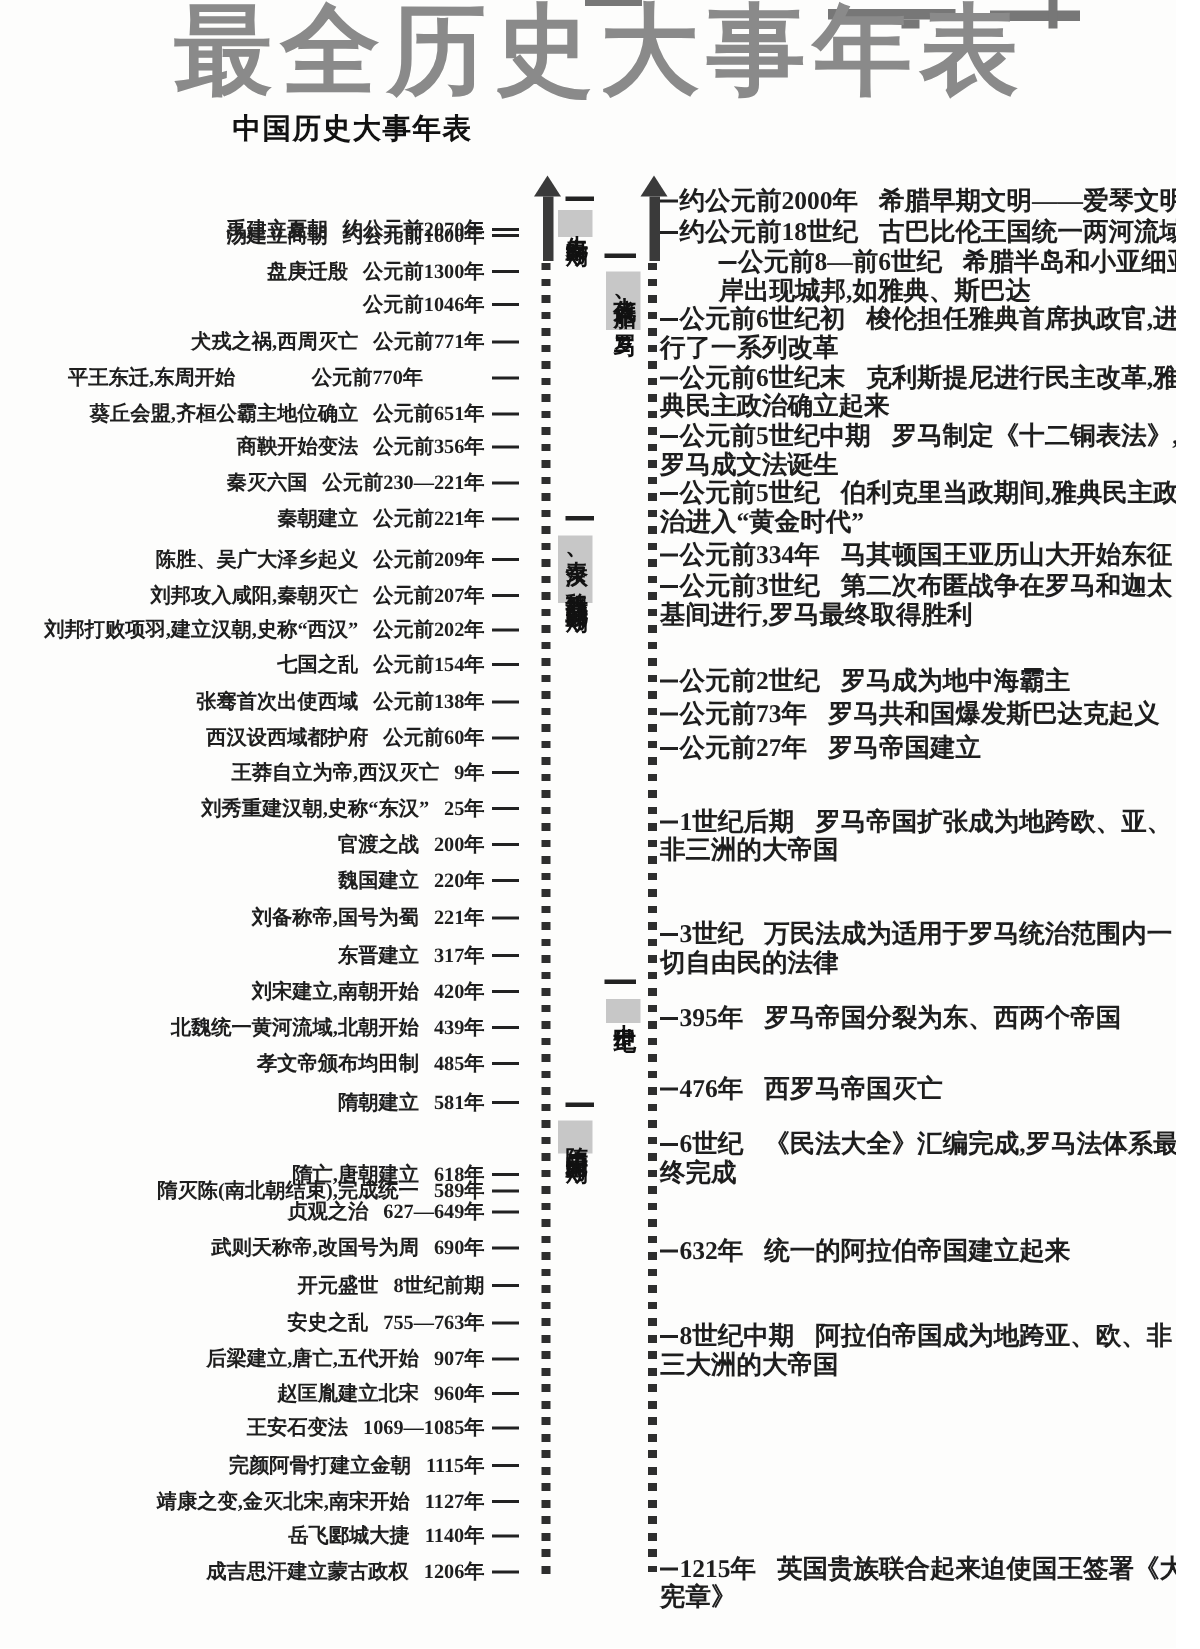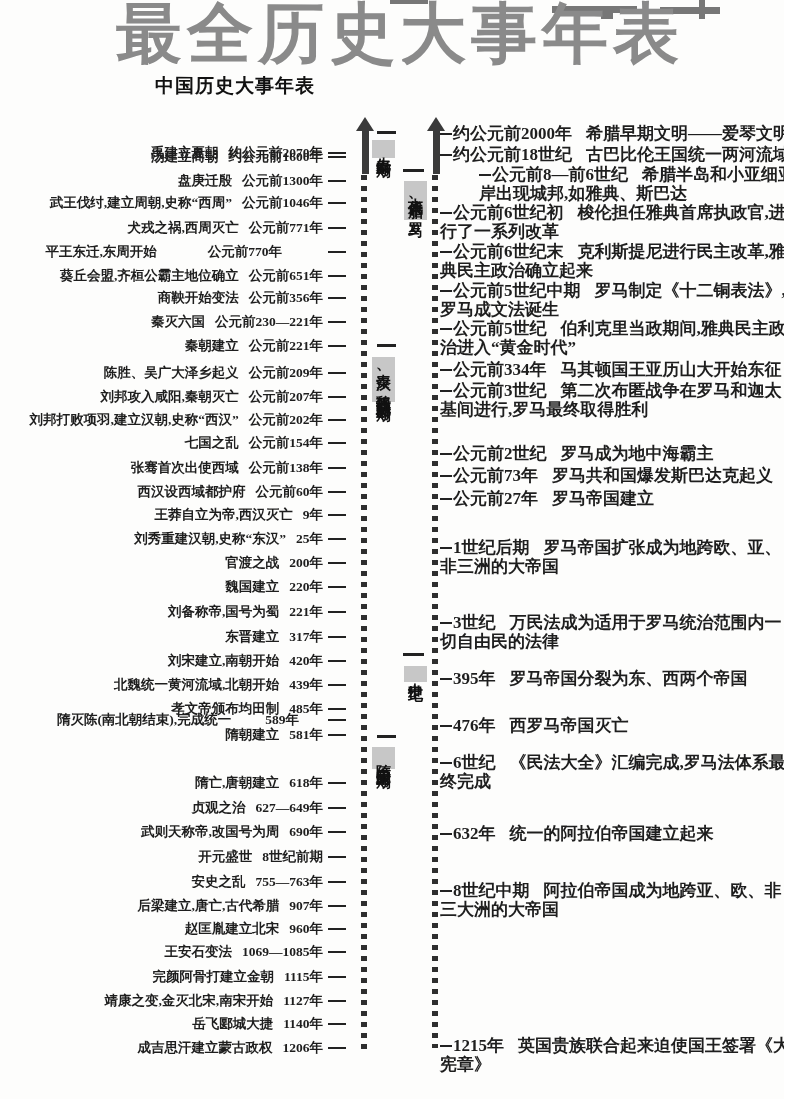--- a/index.html
+++ b/index.html
@@ -149,21 +149,20 @@
         <span class="dash"></span>
       </div>
 
       <div class="l-event" style="top: 171px;">
         <span class="l-label">盘庚迁殷</span>
         <span class="l-date">公元前1300年</span>
         <span class="dash"></span>
       </div>
 
       <div class="l-event" style="top: 193px;">
-        <span class="l-label">武王伐纣,建立周朝,史称“西周”</span>
         <span class="l-date">公元前1046年</span>
         <span class="dash"></span>
       </div>
 
       <div class="l-event" style="top: 218px;">
         <span class="l-label">犬戎之祸,西周灭亡</span>
         <span class="l-date">公元前771年</span>
         <span class="dash"></span>
       </div>
 
@@ -286,21 +285,21 @@
         <span class="l-date">485年</span>
         <span class="dash"></span>
       </div>
 
       <div class="l-event" style="top: 725px;">
         <span class="l-label">隋朝建立</span>
         <span class="l-date">581年</span>
         <span class="dash"></span>
       </div>
 
-      <div class="l-event" style="top: 710px; gap: 24px;">
+      <div class="l-event" style="top: 784px;">
         <span class="l-label">隋灭陈(南北朝结束),完成统一</span>
         <span class="l-date">589年</span>
         <span class="dash"></span>
       </div>
 
       <div class="l-event" style="top: 773px;">
         <span class="l-label">隋亡,唐朝建立</span>
         <span class="l-date">618年</span>
         <span class="dash"></span>
       </div>
@@ -323,21 +322,21 @@
         <span class="dash"></span>
       </div>
 
       <div class="l-event" style="top: 872px;">
         <span class="l-label">安史之乱</span>
         <span class="l-date">755—763年</span>
         <span class="dash"></span>
       </div>
 
       <div class="l-event" style="top: 896px;">
-        <span class="l-label">后梁建立,唐亡,古代希腊</span>
+        <span class="l-label">后梁建立,唐亡,五代开始</span>
         <span class="l-date">907年</span>
         <span class="dash"></span>
       </div>
 
       <div class="l-event" style="top: 919px;">
         <span class="l-label">赵匡胤建立北宋</span>
         <span class="l-date">960年</span>
         <span class="dash"></span>
       </div>
 

